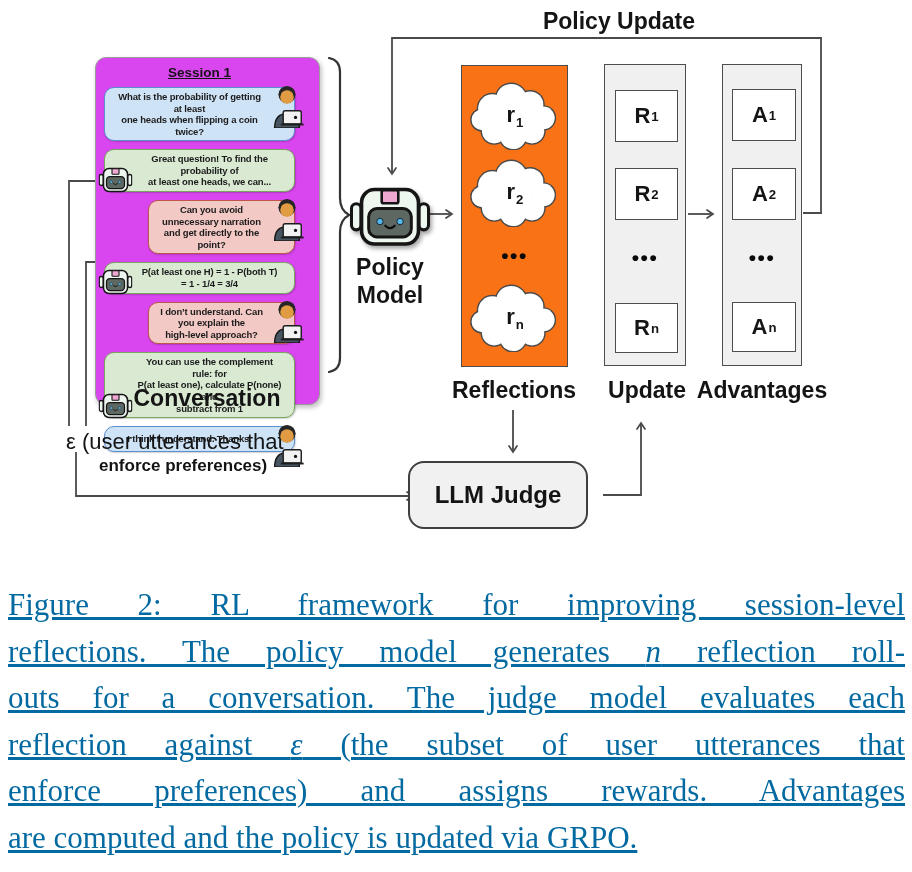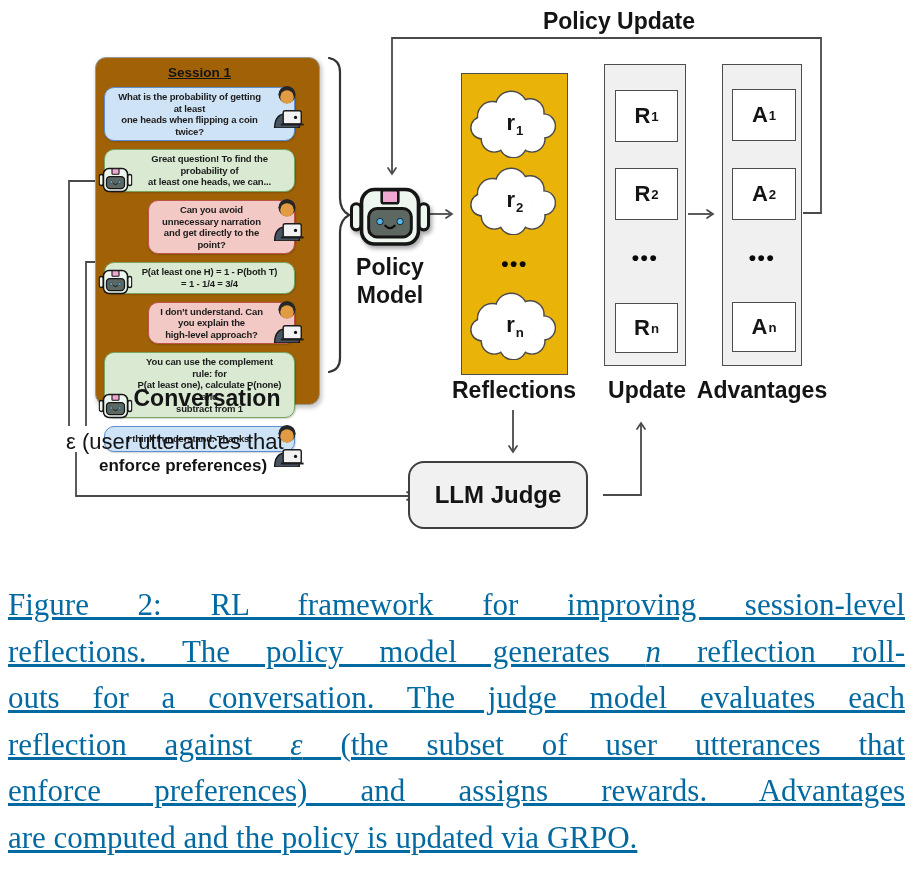--- a/index.html
+++ b/index.html
@@ -7,21 +7,21 @@
          font-family:"Liberation Sans",sans-serif;color:#141414;}
   .abs{position:absolute;}
   svg.wires{position:absolute;left:0;top:0;pointer-events:none;}
 
   
   .dlabel{font-weight:700;font-size:23px;color:#141414;white-space:nowrap;}
   .center{text-align:center;}
 
   
   .session{left:95px;top:57px;width:225px;height:348px;box-sizing:border-box;
-           background:#a16207;border:1.5px solid #9a9a9a;border-radius:11px;
+           background:#d946ef;border:1.5px solid #9a9a9a;border-radius:11px;
            padding:5px 24px 8px 8px;box-shadow:1.5px 2.5px 4px rgba(0,0,0,.22);}
   .session-title{text-align:center;font-size:13.5px;font-weight:700;text-decoration:underline;
                  margin:2px 0 7px 0;}
   .bubbles{display:flex;flex-direction:column;gap:8px;}
   .bubble{position:relative;box-sizing:border-box;border-radius:10px;border:1.7px solid;
           display:flex;align-items:center;box-shadow:0.5px 1px 1.5px rgba(0,0,0,.18);}
   .bubble.blue {background:#cfe3f6;border-color:#5b8fd0;}
   .bubble.green{background:#d9e9d2;border-color:#79a65d;}
   .bubble.red  {background:#f3c9c5;border-color:#bf544b;margin-left:44px;}
   .bubble.user{padding:3px 30px 3px 10px;}
@@ -35,21 +35,21 @@
   
   .eps1{left:66px;top:429px;font-size:22px;font-weight:400;white-space:nowrap;}
   .eps2{left:99px;top:456px;font-size:17px;font-weight:700;white-space:nowrap;}
 
   
   .robot-big{left:349px;top:186px;width:82px;height:64px;filter:drop-shadow(2px 3px 2px rgba(0,0,0,.35));}
   .pm-label{left:332px;top:253px;width:116px;text-align:center;line-height:28px;}
 
   
   .col{box-sizing:border-box;border:1.6px solid #4d4d4d;}
-  .col-reflections{left:461px;top:65px;width:107px;height:302px;background:#eab308;margin-top:8px;}
+  .col-reflections{left:461px;top:65px;width:107px;height:302px;background:#f97316;}
   .col-rewards   {left:604px;top:64px;width:82px;height:302px;background:#f0f0f0;}
   .col-advantages{left:722px;top:64px;width:80px;height:302px;background:#f0f0f0;}
   .cloud{position:absolute;left:5px;width:96px;height:68px;}
   .cloud-label{position:absolute;left:50%;top:50%;transform:translate(-50%,-52%);
                font-size:22px;font-weight:700;white-space:nowrap;}
   .itembox{position:absolute;background:#ffffff;border:1.5px solid #4d4d4d;
            display:flex;align-items:center;justify-content:center;
            font-size:22px;font-weight:700;}
   .dots{position:absolute;left:0;width:100%;text-align:center;font-size:21px;font-weight:700;
         letter-spacing:1.5px;color:#0a0a0a;line-height:24px;}

